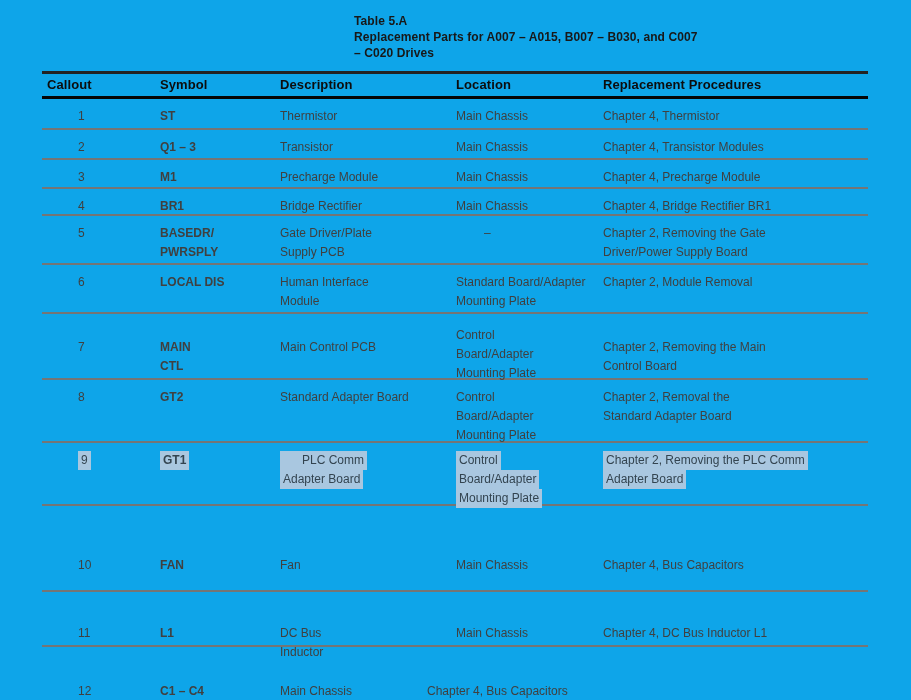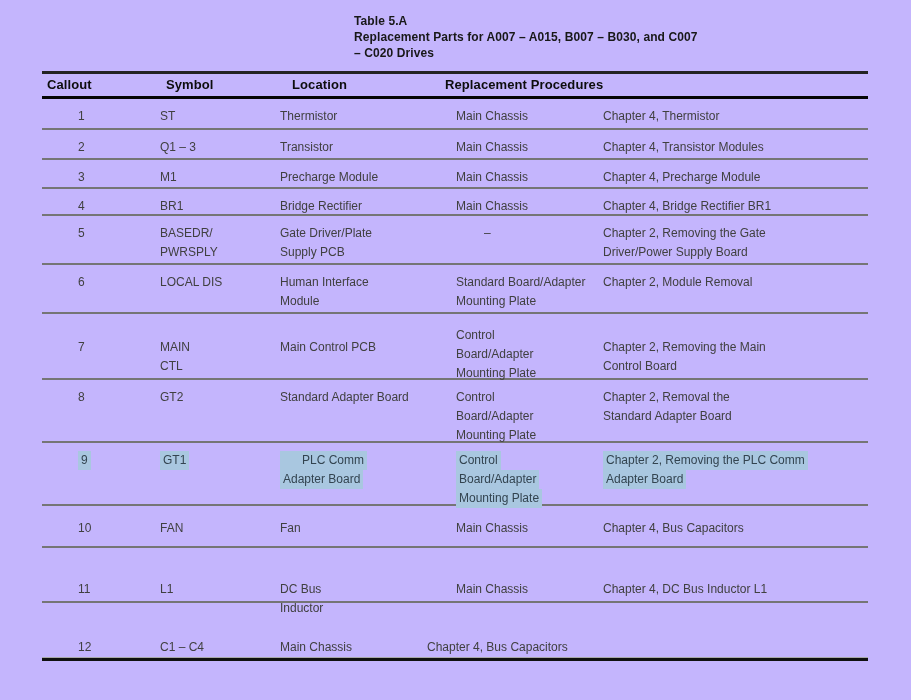--- a/index.html
+++ b/index.html
@@ -1,39 +1,39 @@
 <!DOCTYPE html>
 <html><head>
 <meta charset="utf-8">
 <style>
   html,body{margin:0;padding:0;background:#ffffff;}
   .page{
-    position:relative;width:911px;height:700px;background:#c4b5fd;overflow:hidden;
+    position:relative;width:911px;height:700px;background:#0ea5e9;overflow:hidden;
     font-family:"Liberation Sans","DejaVu Sans",sans-serif;
   }
   
   .title-block{
     position:absolute;left:354px;top:13px;
     font-size:12px;font-weight:bold;color:#181818;line-height:16px;
     letter-spacing:.1px;
   }
   
   .table-wrap{position:absolute;left:42px;top:71px;width:826px;}
   .rule-top{height:3px;background:#232323;}
   .rule-header{height:3px;background:#050505;}
   .rule-bottom-gray{height:1px;background:#a8a8a8;}
   .rule-bottom{height:3px;background:#101010;}
-  .thead{display:flex;height:22px;gap:6px;}
+  .thead{display:flex;height:22px;}
   .thead .cell{
     padding-top:3px;font-size:13px;font-weight:bold;color:#0d0d0d;
     letter-spacing:.1px;
   }
   .cell{box-sizing:border-box;flex:0 0 auto;}
   .h-callout,.c-callout{width:118px;}
-  .h-symbol,.c-symbol{width:120px;}
+  .h-symbol,.c-symbol{width:120px;font-weight:bold;}
   .h-description,.c-description{width:176px;}
   .h-location,.c-location{width:147px;}
   .h-procedures,.c-procedures{width:265px;}
   .h-callout{padding-left:5px;}
   .c-callout{padding-left:36px;}
   .rows .row{
     display:flex;box-sizing:border-box;
     border-bottom:2px solid #757575;
     font-size:12px;color:#404040;
   }
@@ -42,21 +42,21 @@
   
   .rows .row:nth-child(1){height:31px;}
   .rows .row:nth-child(2){height:30px;}
   .rows .row:nth-child(3){height:29px;}
   .rows .row:nth-child(4){height:27px;}
   .rows .row:nth-child(5){height:49px;}
   .rows .row:nth-child(6){height:49px;}
   .rows .row:nth-child(7){height:66px;}
   .rows .row:nth-child(8){height:63px;}
   .rows .row:nth-child(9){height:63px;}
-  .rows .row:nth-child(10){height:42px;}
+  .rows .row:nth-child(10){height:49px;margin-top:37px;}
   .rows .row:nth-child(11){height:55px;}
   .rows .row:nth-child(12){height:54px;border-bottom:none;align-items:flex-end;}
   
   .rows .row:nth-child(7) .cell{padding-top:24px;}
   .rows .row:nth-child(7) .c-location{padding-top:12px;}
   
   .rows .row:nth-child(5) .c-location{padding-left:28px;}
   
   .rows .row:nth-child(10) .cell{padding-top:13px;}
   .rows .row:nth-child(11) .cell{padding-top:32px;}
@@ -76,20 +76,21 @@
     <div>Replacement Parts for A007 – A015, B007 – B030, and C007</div>
     <div>– C020 Drives</div>
   </div>
 
   <div class="table-wrap">
     <div class="rule-top"></div>
 
     <div class="thead">
       <div class="cell h-callout">Callout</div>
       <div class="cell h-symbol">Symbol</div>
+      <div class="cell h-description">Description</div>
       <div class="cell h-location">Location</div>
       <div class="cell h-procedures">Replacement Procedures</div>
     </div>
 
     <div class="rule-header"></div>
 
     <div class="rows">
         <div class="row">
           <div class="cell c-callout">
             <div class="ln">1</div>

